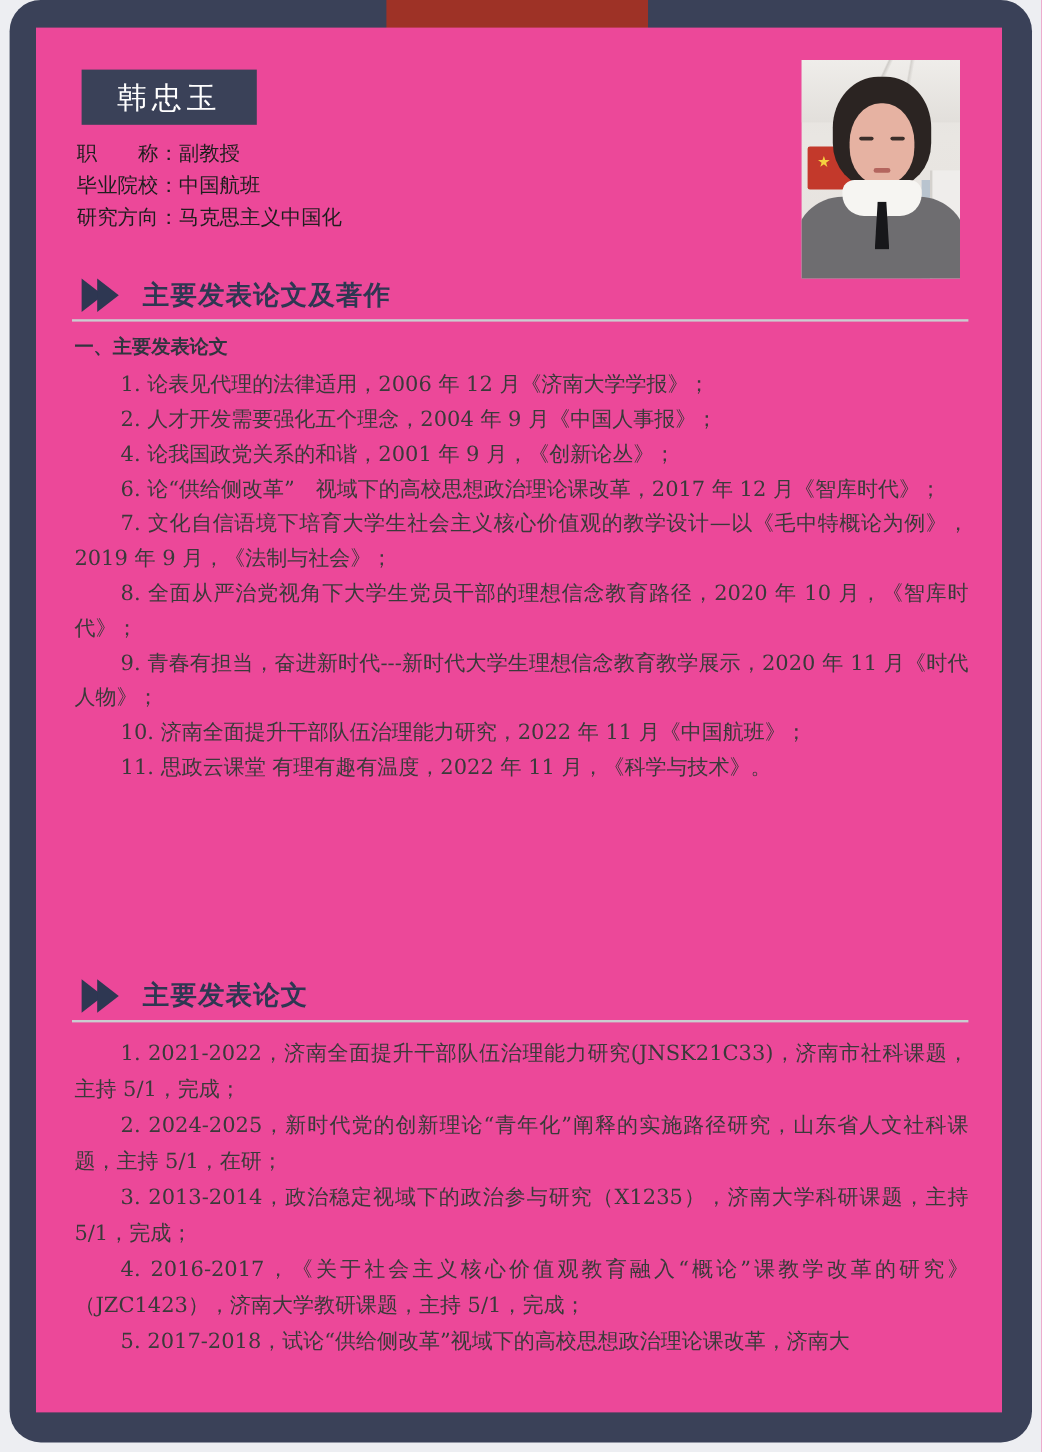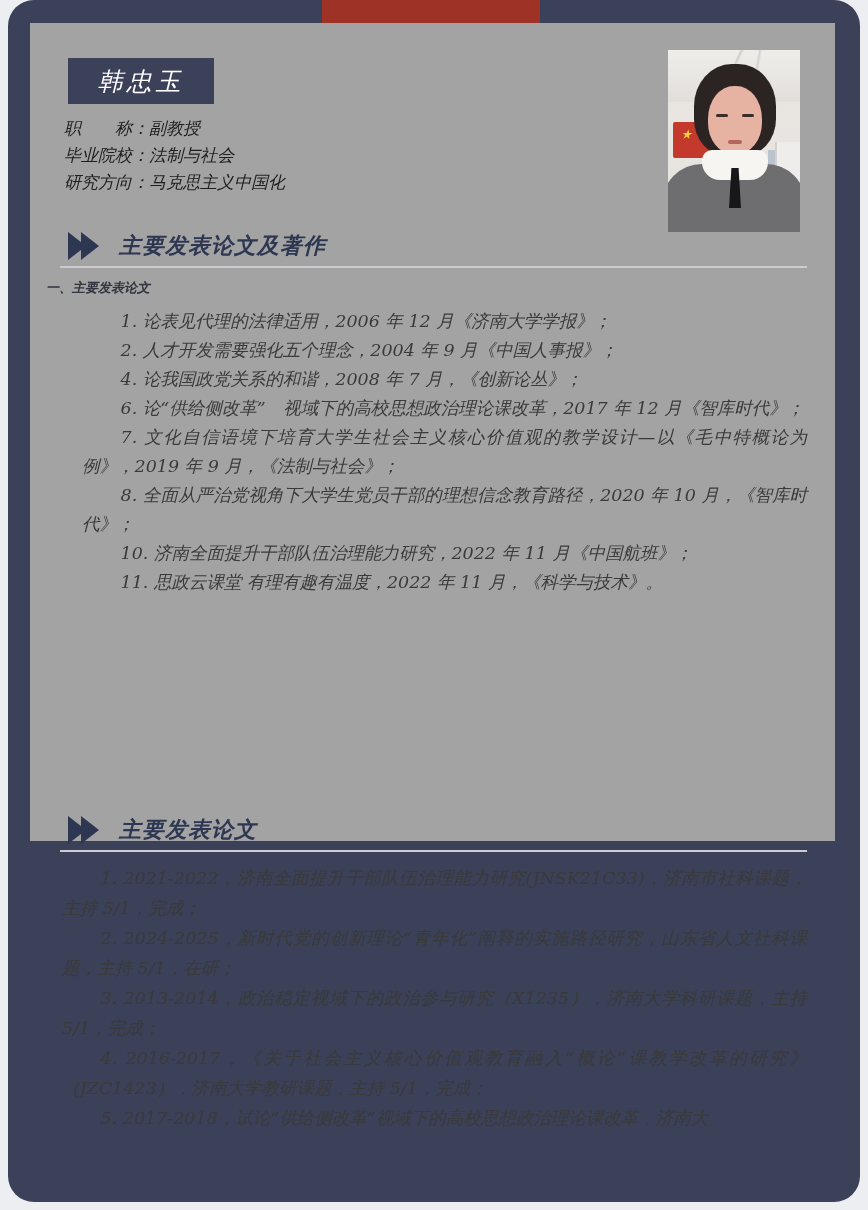--- a/index.html
+++ b/index.html
@@ -15,23 +15,22 @@
     position:relative;
     background:var(--page-bg);
     font-family:"DejaVu Serif","Liberation Serif",serif;
     overflow:hidden;
   }
   .frame{
     position:absolute;left:8px;top:0;width:852px;height:1202px;
     background:var(--navy);border-radius:26px;
   }
   .content{
-    position:absolute;left:30px;top:23px;width:805px;height:818px;
-    background:#a3a3a3;
-    font-style:italic;
+    position:absolute;left:30px;top:23px;width:805px;height:1154px;
+    background:#ec4899;
   }
   .red-tab{
     position:absolute;left:322px;top:0;width:218px;height:39px;
     background:var(--red);
   }
   
   .name-box{
     position:absolute;left:38px;top:35px;width:146px;height:46px;
     background:var(--navy);
     color:#fff;display:flex;align-items:center;justify-content:center;
@@ -109,32 +108,32 @@
   }
   .chev + .chev{margin-left:-5px;}
   .section-title{
     font-family:"Liberation Sans","DejaVu Sans",sans-serif;
     font-weight:bold;font-size:22px;color:var(--navy-dark);letter-spacing:1px;
   }
   .rule{
     position:absolute;left:30px;width:747px;height:2px;background:#cbcbd0;
   }
   .subheading{
-    position:absolute;left:16px;
+    position:absolute;left:32px;
     font-family:"Liberation Sans","DejaVu Sans",sans-serif;
-    font-weight:bold;font-size:13px;color:#30353f;
+    font-weight:bold;font-size:16px;color:#30353f;
   }
   
   .list{
     position:absolute;left:32px;width:745px;color:var(--ink);
     font-size:17.5px;text-align:justify;
   }
   .list p{text-indent:2.2em;}
   .list.papers{top:284px;}
-  .list.papers p{line-height:29px;margin-left:20px;}
+  .list.papers p{line-height:29px;}
   .list.projects{top:840px;}
   .list.projects p{line-height:30px;}
   .hdr-papers{top:208px;}
   .rule-papers{top:243px;}
   .sub-papers{top:256px;}
   .hdr-projects{top:792px;}
   .rule-projects{top:827px;}
 </style>
 </head>
 <body>
@@ -143,21 +142,21 @@
 <div class="red-tab"></div>
 
 <div class="content">
 
   <div class="name-box">
     <span>韩忠玉</span>
   </div>
 
   <div class="info">
     <div class="row"><span>职　　称：</span><span>副教授</span></div>
-    <div class="row"><span>毕业院校：</span><span>法制与社会</span></div>
+    <div class="row"><span>毕业院校：</span><span>中国航班</span></div>
     <div class="row"><span>研究方向：</span><span>马克思主义中国化</span></div>
   </div>
 
   <div class="photo">
     <div class="ceiling"></div>
     <div class="flag">
         <span class="star">★</span>
       </div>
     <div class="door"></div>
     <div class="pillar"></div>
@@ -179,24 +178,25 @@
       </span>
     <span class="section-title">主要发表论文及著作</span>
   </div>
   <div class="rule rule-papers"></div>
 
   <div class="subheading sub-papers">一、主要发表论文</div>
 
   <div class="list papers">
     <p>1. 论表见代理的法律适用，2006 年 12 月《济南大学学报》；</p>
     <p>2. 人才开发需要强化五个理念，2004 年 9 月《中国人事报》；</p>
-    <p>4. 论我国政党关系的和谐，2008 年 7 月，《创新论丛》；</p>
+    <p>4. 论我国政党关系的和谐，2001 年 9 月，《创新论丛》；</p>
     <p>6. 论“供给侧改革”　视域下的高校思想政治理论课改革，2017 年 12 月《智库时代》；</p>
     <p>7. 文化自信语境下培育大学生社会主义核心价值观的教学设计—以《毛中特概论为例》，2019 年 9 月，《法制与社会》；</p>
     <p>8. 全面从严治党视角下大学生党员干部的理想信念教育路径，2020 年 10 月，《智库时代》；</p>
+    <p>9. 青春有担当，奋进新时代---新时代大学生理想信念教育教学展示，2020 年 11 月《时代人物》；</p>
     <p>10. 济南全面提升干部队伍治理能力研究，2022 年 11 月《中国航班》；</p>
     <p>11. 思政云课堂 有理有趣有温度，2022 年 11 月，《科学与技术》。</p>
   </div>
 
   <div class="section-header hdr-projects">
     <span class="chevrons">
         <span class="chev"></span>
         <span class="chev"></span>
       </span>
     <span class="section-title">主要发表论文</span>

